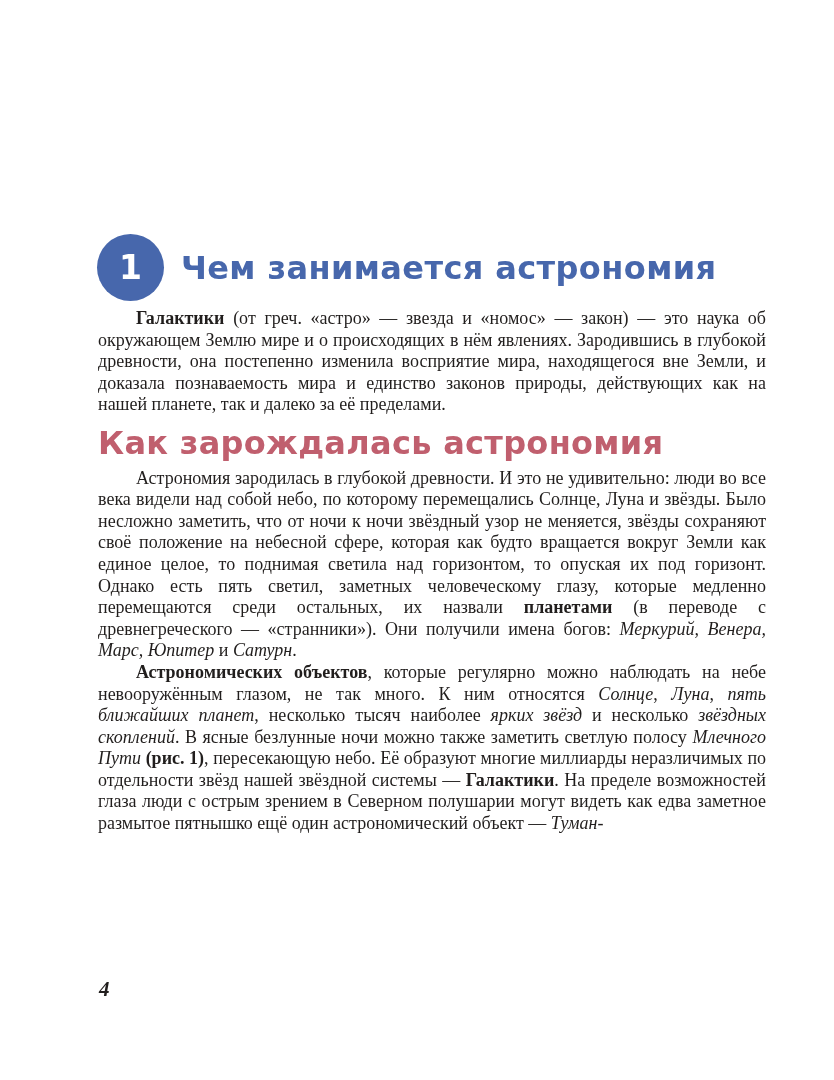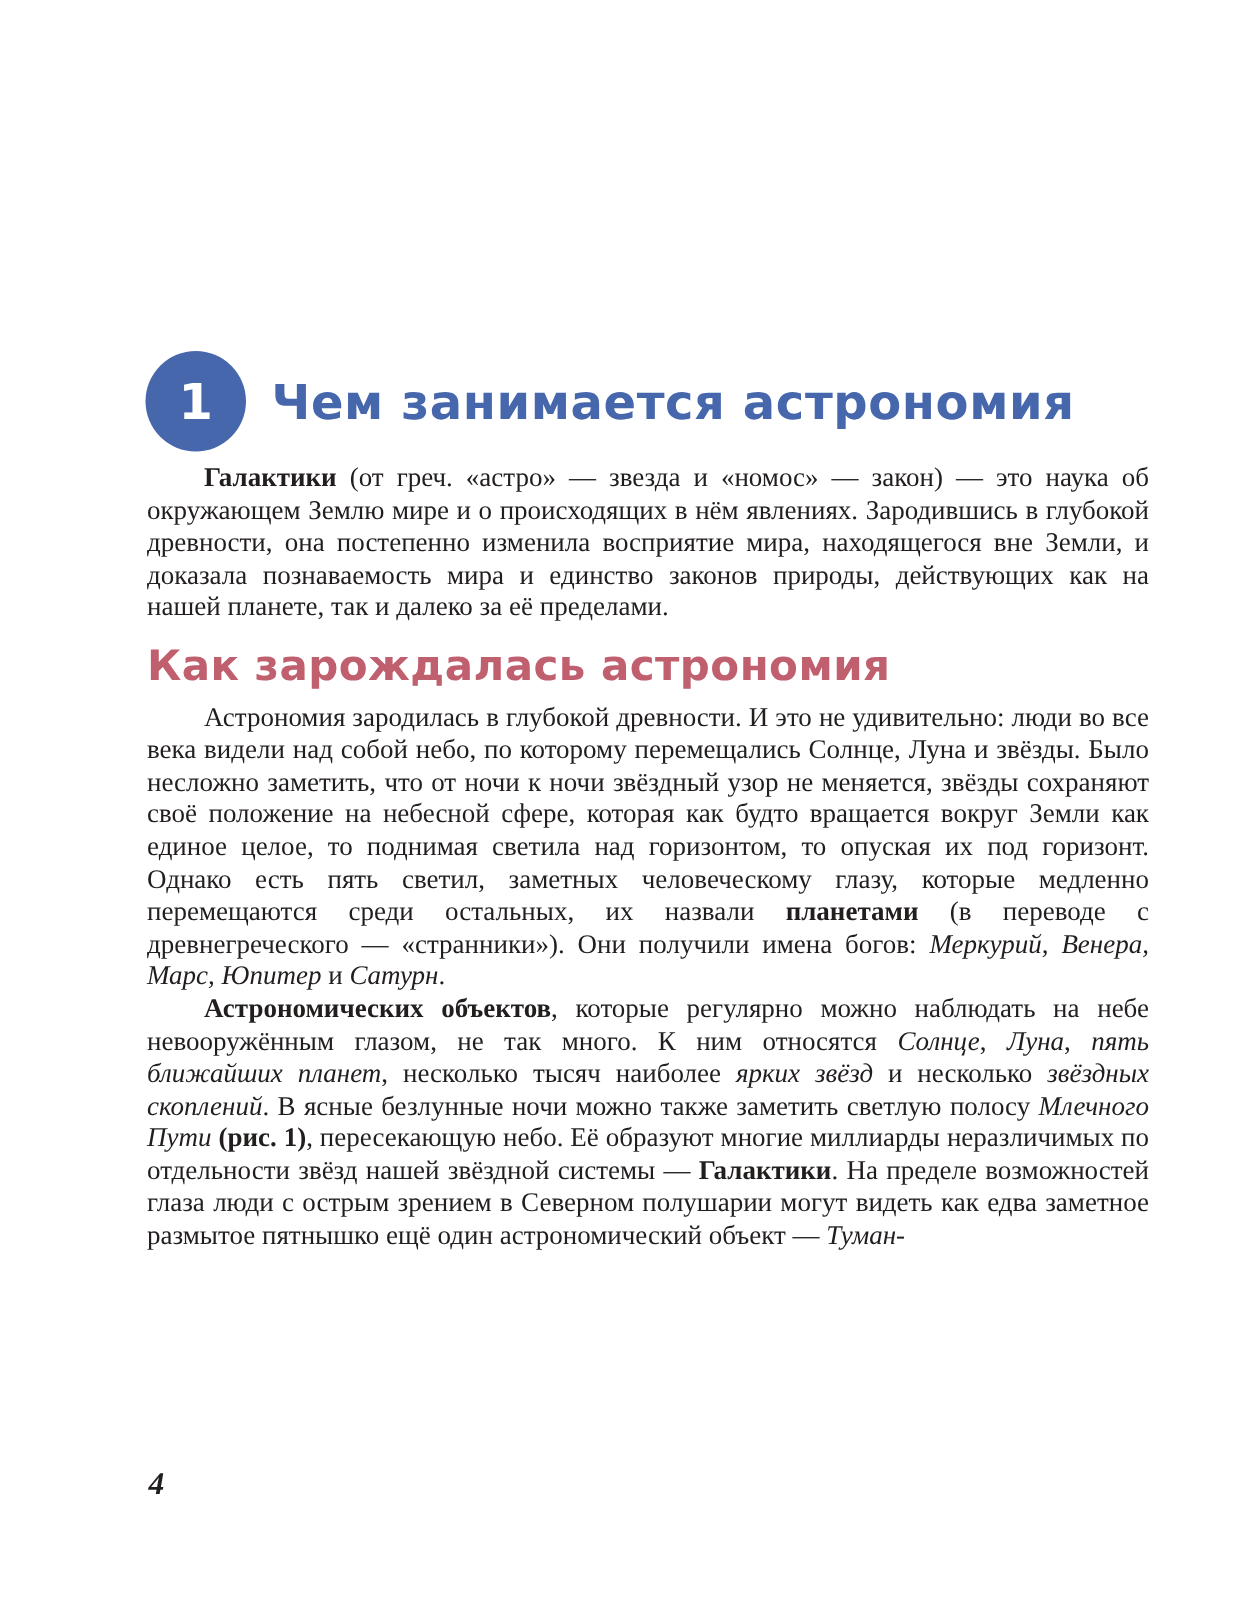--- a/index.html
+++ b/index.html
@@ -59,21 +59,21 @@
     -webkit-hyphens: auto;
   }
   .content p {
     margin: 0;
     text-indent: 38px;
   }
   .section-heading {
     margin: 17px 0 13px 0;
     font-family: "DejaVu Sans", sans-serif;
     font-weight: bold;
-    font-size: 28px;
+    font-size: 32px;
     letter-spacing: 0.3px;
     color: var(--heading-rose, #c05f6e);
     text-align: left;
     text-indent: 0;
   }
   .bold { font-weight: bold; }
   .italic { font-style: italic; }
   .page-number {
     position: absolute;
     left: 99px;

